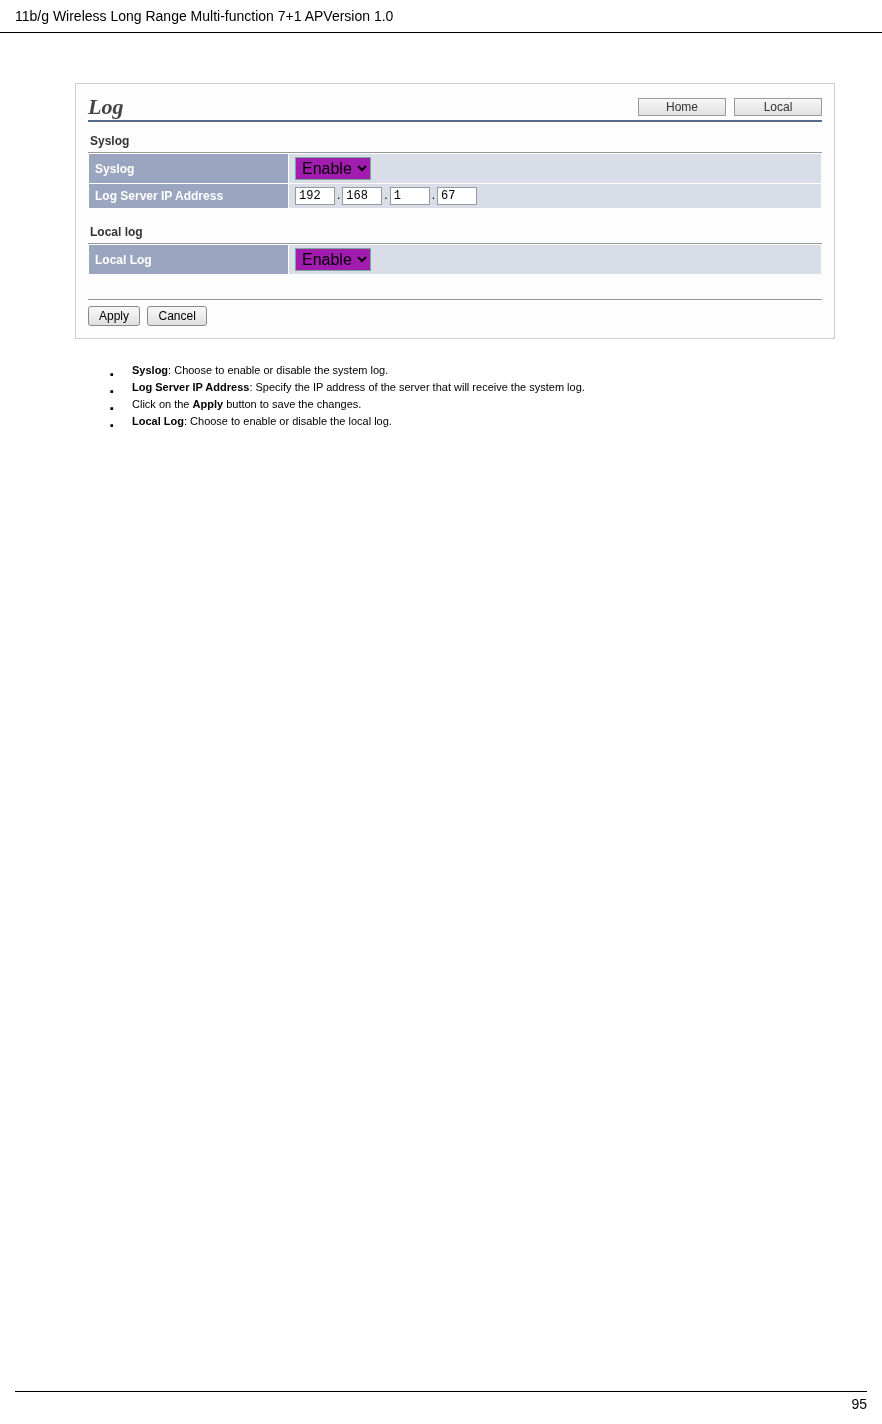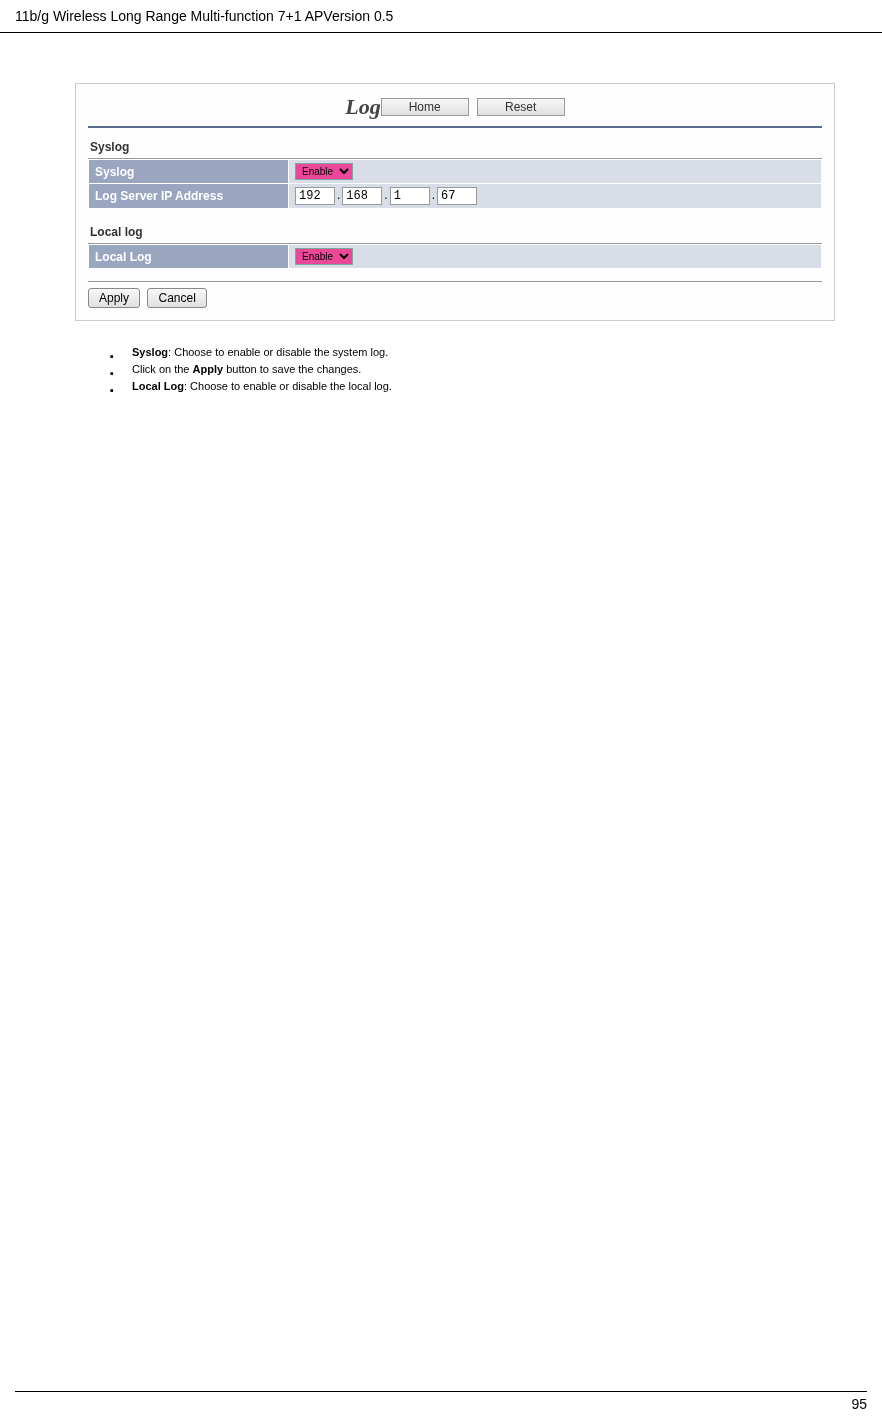--- a/index.html
+++ b/index.html
@@ -25,24 +25,24 @@
     }
     .screenshot {
       margin-left: 35px;
       width: 760px;
       border: 1px solid #ccc;
       padding: 10px 12px 12px 12px;
       background: #fdfdfd;
     }
     .log-header {
       display: flex;
-      justify-content: center;
+      justify-content: space-between;
       align-items: center;
       border-bottom: 2px solid #5a6a8a;
-      padding-bottom: 6px;
+      padding-bottom: 0;
       margin-bottom: 8px;
     }
     .log-title {
       font-size: 22px;
       font-weight: bold;
       font-style: italic;
       color: #444;
       font-family: Georgia, serif;
     }
     .header-buttons {
@@ -79,40 +79,40 @@
     .form-table td.label-cell {
       background: #9aa5c0;
       color: #fff;
       width: 200px;
       font-weight: bold;
     }
     .form-table td.input-cell {
       background: #d9dde8;
     }
     .select-box {
-      font-size: 10px;
+      font-size: 16px;
       padding: 1px 2px;
       border: 1px solid #7a9;
-      background: #ec4899;
+      background: #a21caf;
     }
     .ip-input {
       width: 40px;
       font-size: 12px;
       padding: 1px 3px;
       border: 1px solid #999;
       text-align: left;
       background: white;
       font-family: Liberation Mono, monospace;
     }
     .dot {
       margin: 0 2px;
       font-size: 12px;
     }
     .action-buttons {
-      margin-top: 12px;
+      margin-top: 24px;
       border-top: 1px solid #999;
       padding-top: 6px;
     }
     .action-btn {
       padding: 2px 10px;
       font-size: 12px;
       background: linear-gradient(#f8f8f8, #e0e0e0);
       border: 1px solid #888;
       border-radius: 3px;
       cursor: pointer;
@@ -152,30 +152,30 @@
     }
     .bold {
       font-weight: bold;
     }
   </style>
 </head>
 <body>
 
 <div class="header">
   <span>11b/g Wireless Long Range Multi-function 7+1 AP</span>
-  <span>Version 0.5</span>
+  <span>Version 1.0</span>
 </div>
 
 <div class="content">
   <div class="screenshot">
     <div class="log-header">
       <span class="log-title">Log</span>
       <div class="header-buttons">
         <button class="header-btn">Home</button>
-        <button class="header-btn">Reset</button>
+        <button class="header-btn">Local</button>
       </div>
     </div>
 
     <div class="section-title">Syslog</div>
     <table class="form-table">
       <tbody>
           <tr>
         <td class="label-cell">Syslog</td>
         <td class="input-cell">
           <select class="select-box">
@@ -207,20 +207,21 @@
       </table>
 
     <div class="action-buttons">
       <button class="action-btn">Apply</button>
       <button class="action-btn">Cancel</button>
     </div>
   </div>
 
   <ul class="bullets">
     <li><span class="bold">Syslog</span><span>: Choose to enable or disable the system log.</span></li>
+    <li><span class="bold">Log Server IP Address</span><span>: Specify the IP address of the server that will receive the system log.</span></li>
     <li><span>Click on the </span><span class="bold">Apply</span><span> button to save the changes.</span></li>
     <li><span class="bold">Local Log</span><span>: Choose to enable or disable the local log.</span></li>
   </ul>
 </div>
 
 <div class="footer">
   <span>95</span>
 </div>
 
 </body></html>

